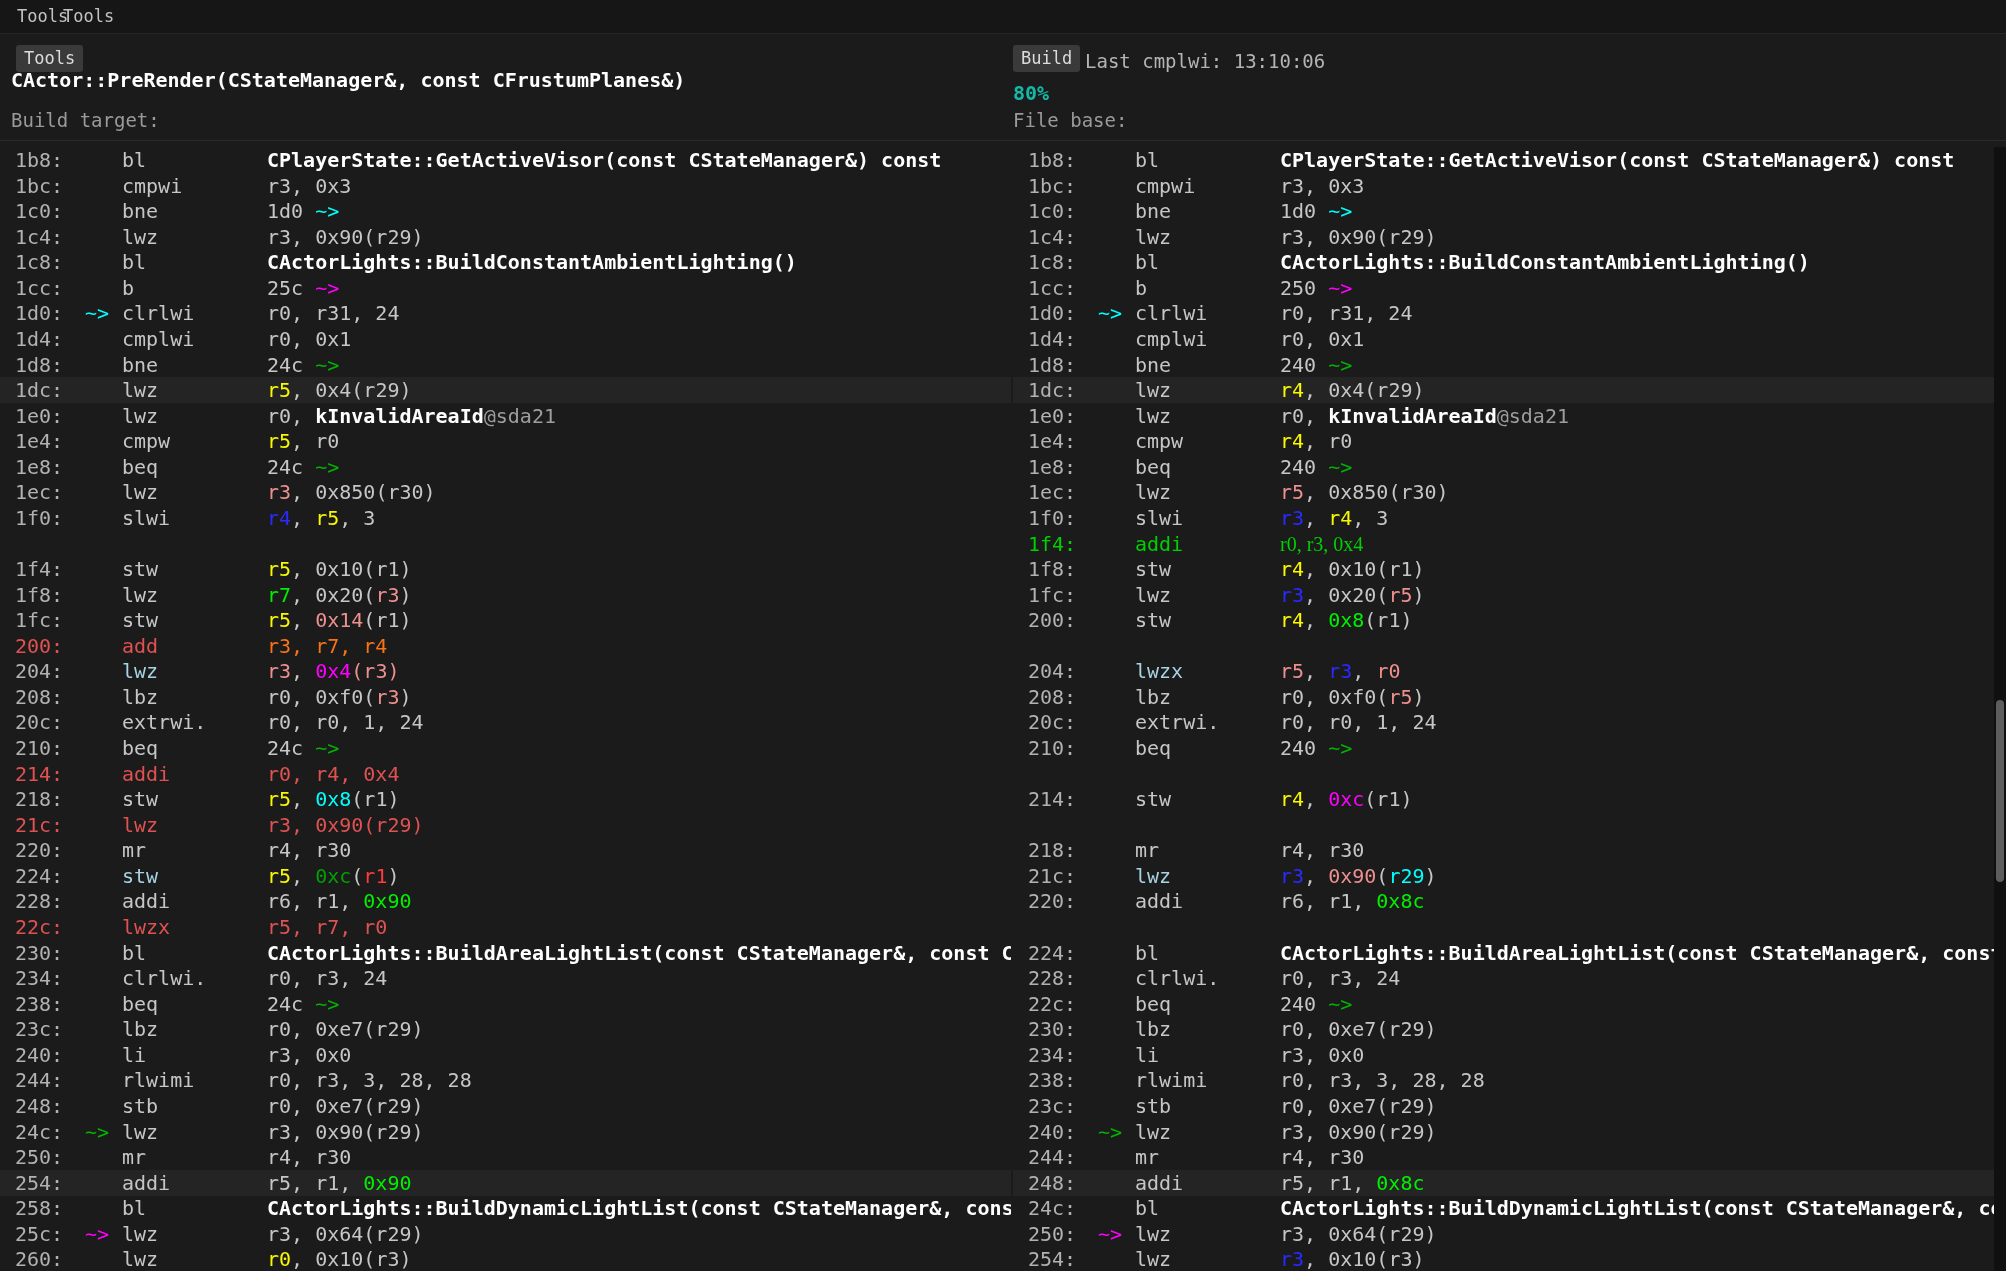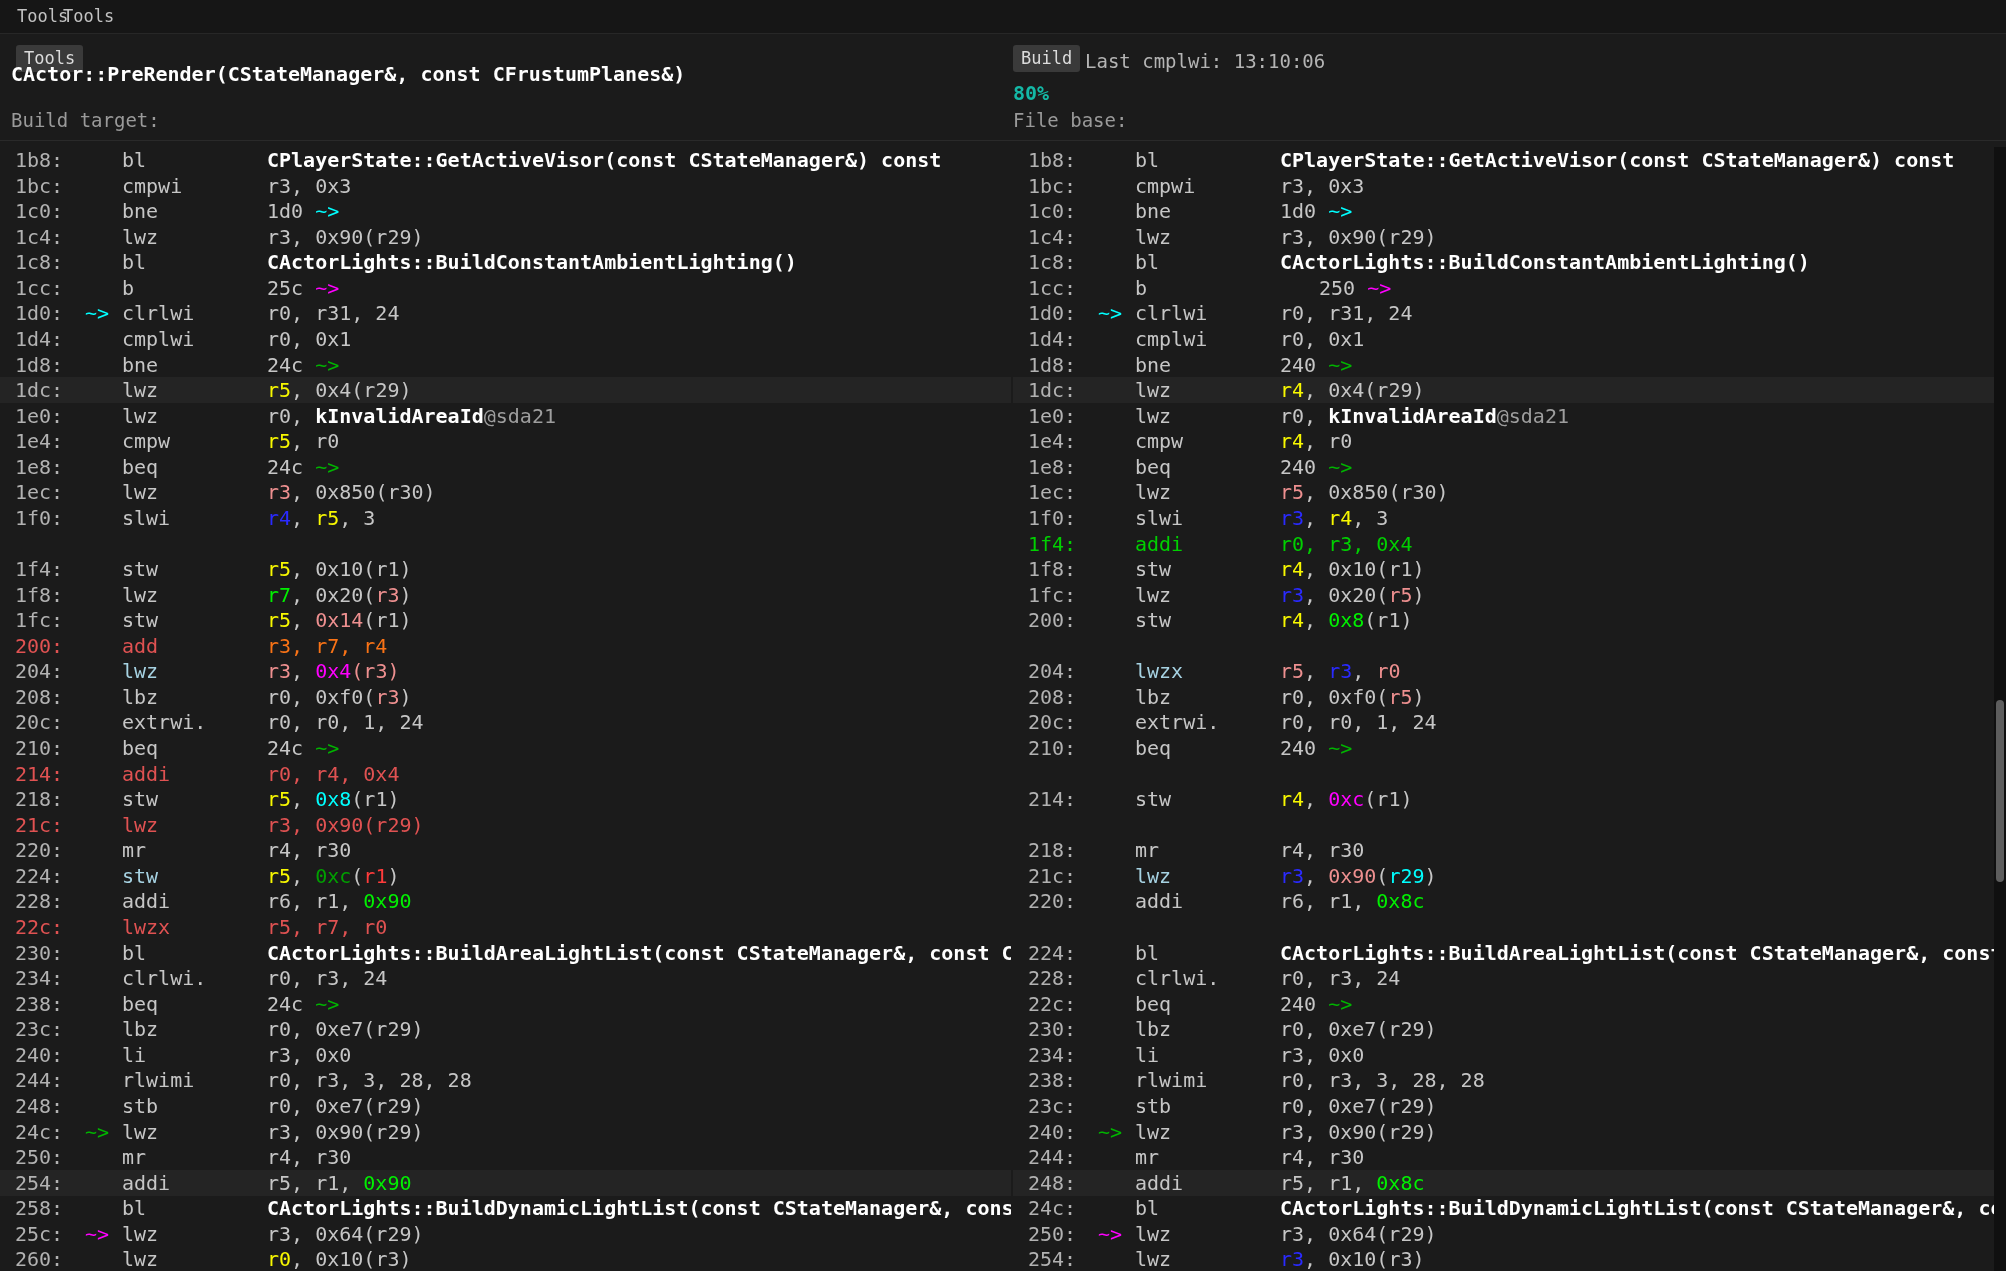--- a/index.html
+++ b/index.html
@@ -34,21 +34,21 @@
 </style>
 </head>
 <body>
 
 <div class="menubar">
   <div class="menu-item" style="left:8px">Tools</div>
   <div class="menu-item" style="left:54px">Tools</div>
 </div>
 
 <div class="btn" style="left:16px;top:45px">Tools</div>
-<div class="symbol-title" style="left:11px;top:62px">CActor::PreRender(CStateManager&amp;, const CFrustumPlanes&amp;)</div>
+<div class="symbol-title" style="left:11px;top:68px">CActor::PreRender(CStateManager&amp;, const CFrustumPlanes&amp;)</div>
 <div class="diff-label" style="left:11px;top:109px">Build target:</div>
 
 <div class="btn" style="left:1013px;top:45px">Build</div>
 <div class="last-built" style="left:1085px;top:50px">Last cmplwi: 13:10:06</div>
 <div class="match" style="left: 1013px; top: 81px; color: #14b8a6;" id="match-pct">80%</div>
 <div class="diff-label" style="left:1013px;top:109px">File base:</div>
 
 <div class="header-sep"></div>
 
 <div class="pane" id="left-pane">
@@ -96,31 +96,31 @@
     <div class="row" style="top: 1048.29px;"><span class="tok t-addr" style="color: rgb(178, 178, 178);">258:</span><span class="tok t-mn" style="color: rgb(198, 198, 198);">bl</span><span class="tok t-ops"><span class="seg sym" style="color: rgb(255, 255, 255);">CActorLights::BuildDynamicLightList(const CStateManager&amp;, const</span></span></div>
     <div class="row" style="top: 1073.86px;"><span class="tok t-addr" style="color: rgb(178, 178, 178);">25c:</span><span class="tok t-arrow" style="color: rgb(255, 0, 255);">~&gt;</span><span class="tok t-mn" style="color: rgb(198, 198, 198);">lwz</span><span class="tok t-ops"><span class="seg" style="color: rgb(198, 198, 198);">r3, 0x64(r29)</span></span></div>
     <div class="row" style="top: 1099.42px;"><span class="tok t-addr" style="color: rgb(178, 178, 178);">260:</span><span class="tok t-mn" style="color: rgb(198, 198, 198);">lwz</span><span class="tok t-ops"><span class="seg" style="color: rgb(248, 248, 0);">r0</span><span class="seg" style="color: rgb(198, 198, 198);">, 0x10(r3)</span></span></div>
   </div>
 <div class="pane" id="right-pane">
     <div class="row" style="top: 0px;"><span class="tok t-addr" style="color: rgb(178, 178, 178);">1b8:</span><span class="tok t-mn" style="color: rgb(198, 198, 198);">bl</span><span class="tok t-ops"><span class="seg sym" style="color: rgb(255, 255, 255);">CPlayerState::GetActiveVisor(const CStateManager&amp;) const</span></span></div>
     <div class="row" style="top: 25.568px;"><span class="tok t-addr" style="color: rgb(178, 178, 178);">1bc:</span><span class="tok t-mn" style="color: rgb(198, 198, 198);">cmpwi</span><span class="tok t-ops"><span class="seg" style="color: rgb(198, 198, 198);">r3, 0x3</span></span></div>
     <div class="row" style="top: 51.136px;"><span class="tok t-addr" style="color: rgb(178, 178, 178);">1c0:</span><span class="tok t-mn" style="color: rgb(198, 198, 198);">bne</span><span class="tok t-ops"><span class="seg" style="color: rgb(198, 198, 198);">1d0 </span><span class="seg" style="color: rgb(0, 255, 255);">~&gt;</span></span></div>
     <div class="row" style="top: 76.704px;"><span class="tok t-addr" style="color: rgb(178, 178, 178);">1c4:</span><span class="tok t-mn" style="color: rgb(198, 198, 198);">lwz</span><span class="tok t-ops"><span class="seg" style="color: rgb(198, 198, 198);">r3, 0x90(r29)</span></span></div>
     <div class="row" style="top: 102.272px;"><span class="tok t-addr" style="color: rgb(178, 178, 178);">1c8:</span><span class="tok t-mn" style="color: rgb(198, 198, 198);">bl</span><span class="tok t-ops"><span class="seg sym" style="color: rgb(255, 255, 255);">CActorLights::BuildConstantAmbientLighting()</span></span></div>
-    <div class="row" style="top: 127.84px;"><span class="tok t-addr" style="color: rgb(178, 178, 178);">1cc:</span><span class="tok t-mn" style="color: rgb(198, 198, 198);">b</span><span class="tok t-ops"><span class="seg" style="color: rgb(198, 198, 198); margin-left: 39px;">250 </span><span class="seg" style="color: rgb(255, 0, 255);">~&gt;</span></span></div>
+    <div class="row" style="top: 127.84px;"><span class="tok t-addr" style="color: rgb(178, 178, 178);">1cc:</span><span class="tok t-mn" style="color: rgb(198, 198, 198);">b</span><span class="tok t-ops"><span class="seg" style="color: rgb(198, 198, 198);">250 </span><span class="seg" style="color: rgb(255, 0, 255);">~&gt;</span></span></div>
     <div class="row" style="top: 153.408px;"><span class="tok t-addr" style="color: rgb(178, 178, 178);">1d0:</span><span class="tok t-arrow" style="color: rgb(0, 255, 255);">~&gt;</span><span class="tok t-mn" style="color: rgb(198, 198, 198);">clrlwi</span><span class="tok t-ops"><span class="seg" style="color: rgb(198, 198, 198);">r0, r31, 24</span></span></div>
     <div class="row" style="top: 178.976px;"><span class="tok t-addr" style="color: rgb(178, 178, 178);">1d4:</span><span class="tok t-mn" style="color: rgb(198, 198, 198);">cmplwi</span><span class="tok t-ops"><span class="seg" style="color: rgb(198, 198, 198);">r0, 0x1</span></span></div>
     <div class="row" style="top: 204.544px;"><span class="tok t-addr" style="color: rgb(178, 178, 178);">1d8:</span><span class="tok t-mn" style="color: rgb(198, 198, 198);">bne</span><span class="tok t-ops"><span class="seg" style="color: rgb(198, 198, 198);">240 </span><span class="seg" style="color: rgb(0, 180, 0);">~&gt;</span></span></div>
     <div class="row hl" style="top: 230.112px;"><span class="tok t-addr" style="color: rgb(178, 178, 178);">1dc:</span><span class="tok t-mn" style="color: rgb(198, 198, 198);">lwz</span><span class="tok t-ops"><span class="seg" style="color: rgb(248, 248, 0);">r4</span><span class="seg" style="color: rgb(198, 198, 198);">, 0x4(r29)</span></span></div>
     <div class="row" style="top: 255.68px;"><span class="tok t-addr" style="color: rgb(178, 178, 178);">1e0:</span><span class="tok t-mn" style="color: rgb(198, 198, 198);">lwz</span><span class="tok t-ops"><span class="seg" style="color: rgb(198, 198, 198);">r0, </span><span class="seg sym" style="color: rgb(255, 255, 255);">kInvalidAreaId</span><span class="seg" style="color: rgb(158, 158, 158);">@sda21</span></span></div>
     <div class="row" style="top: 281.248px;"><span class="tok t-addr" style="color: rgb(178, 178, 178);">1e4:</span><span class="tok t-mn" style="color: rgb(198, 198, 198);">cmpw</span><span class="tok t-ops"><span class="seg" style="color: rgb(248, 248, 0);">r4</span><span class="seg" style="color: rgb(198, 198, 198);">, r0</span></span></div>
     <div class="row" style="top: 306.816px;"><span class="tok t-addr" style="color: rgb(178, 178, 178);">1e8:</span><span class="tok t-mn" style="color: rgb(198, 198, 198);">beq</span><span class="tok t-ops"><span class="seg" style="color: rgb(198, 198, 198);">240 </span><span class="seg" style="color: rgb(0, 180, 0);">~&gt;</span></span></div>
     <div class="row" style="top: 332.384px;"><span class="tok t-addr" style="color: rgb(178, 178, 178);">1ec:</span><span class="tok t-mn" style="color: rgb(198, 198, 198);">lwz</span><span class="tok t-ops"><span class="seg" style="color: rgb(238, 144, 144);">r5</span><span class="seg" style="color: rgb(198, 198, 198);">, 0x850(r30)</span></span></div>
     <div class="row" style="top: 357.952px;"><span class="tok t-addr" style="color: rgb(178, 178, 178);">1f0:</span><span class="tok t-mn" style="color: rgb(198, 198, 198);">slwi</span><span class="tok t-ops"><span class="seg" style="color: rgb(42, 42, 255);">r3</span><span class="seg" style="color: rgb(198, 198, 198);">, </span><span class="seg" style="color: rgb(248, 248, 0);">r4</span><span class="seg" style="color: rgb(198, 198, 198);">, 3</span></span></div>
-    <div class="row" style="top: 383.52px;"><span class="tok t-addr" style="color: rgb(0, 208, 0);">1f4:</span><span class="tok t-mn" style="color: rgb(0, 208, 0);">addi</span><span class="tok t-ops"><span class="seg" style="color: rgb(0, 208, 0);">r0, r3, 0x4</span></span></div>
+    <div class="row" style="top: 383.52px;"><span class="tok t-addr" style="color: rgb(0, 208, 0);">1f4:</span><span class="tok t-mn" style="color: rgb(0, 208, 0);">addi</span><span class="tok t-ops"><span class="seg" style="color: rgb(0, 208, 0); font-family: Liberation Serif, serif;">r0, r3, 0x4</span></span></div>
     <div class="row" style="top: 409.088px;"><span class="tok t-addr" style="color: rgb(178, 178, 178);">1f8:</span><span class="tok t-mn" style="color: rgb(198, 198, 198);">stw</span><span class="tok t-ops"><span class="seg" style="color: rgb(248, 248, 0);">r4</span><span class="seg" style="color: rgb(198, 198, 198);">, 0x10(r1)</span></span></div>
     <div class="row" style="top: 434.656px;"><span class="tok t-addr" style="color: rgb(178, 178, 178);">1fc:</span><span class="tok t-mn" style="color: rgb(198, 198, 198);">lwz</span><span class="tok t-ops"><span class="seg" style="color: rgb(42, 42, 255);">r3</span><span class="seg" style="color: rgb(198, 198, 198);">, 0x20(</span><span class="seg" style="color: rgb(238, 144, 144);">r5</span><span class="seg" style="color: rgb(198, 198, 198);">)</span></span></div>
     <div class="row" style="top: 460.224px;"><span class="tok t-addr" style="color: rgb(178, 178, 178);">200:</span><span class="tok t-mn" style="color: rgb(198, 198, 198);">stw</span><span class="tok t-ops"><span class="seg" style="color: rgb(248, 248, 0);">r4</span><span class="seg" style="color: rgb(198, 198, 198);">, </span><span class="seg" style="color: rgb(0, 240, 0);">0x8</span><span class="seg" style="color: rgb(198, 198, 198);">(r1)</span></span></div>
     <div class="row" style="top: 485.792px;"></div>
     <div class="row" style="top: 511.36px;"><span class="tok t-addr" style="color: rgb(178, 178, 178);">204:</span><span class="tok t-mn" style="color: rgb(166, 210, 226);">lwzx</span><span class="tok t-ops"><span class="seg" style="color: rgb(238, 144, 144);">r5</span><span class="seg" style="color: rgb(198, 198, 198);">, </span><span class="seg" style="color: rgb(42, 42, 255);">r3</span><span class="seg" style="color: rgb(198, 198, 198);">, </span><span class="seg" style="color: rgb(238, 144, 144);">r0</span></span></div>
     <div class="row" style="top: 536.928px;"><span class="tok t-addr" style="color: rgb(178, 178, 178);">208:</span><span class="tok t-mn" style="color: rgb(198, 198, 198);">lbz</span><span class="tok t-ops"><span class="seg" style="color: rgb(198, 198, 198);">r0, 0xf0(</span><span class="seg" style="color: rgb(238, 144, 144);">r5</span><span class="seg" style="color: rgb(198, 198, 198);">)</span></span></div>
     <div class="row" style="top: 562.496px;"><span class="tok t-addr" style="color: rgb(178, 178, 178);">20c:</span><span class="tok t-mn" style="color: rgb(198, 198, 198);">extrwi.</span><span class="tok t-ops"><span class="seg" style="color: rgb(198, 198, 198);">r0, r0, 1, 24</span></span></div>
     <div class="row" style="top: 588.064px;"><span class="tok t-addr" style="color: rgb(178, 178, 178);">210:</span><span class="tok t-mn" style="color: rgb(198, 198, 198);">beq</span><span class="tok t-ops"><span class="seg" style="color: rgb(198, 198, 198);">240 </span><span class="seg" style="color: rgb(0, 180, 0);">~&gt;</span></span></div>
     <div class="row" style="top: 613.632px;"></div>
     <div class="row" style="top: 639.2px;"><span class="tok t-addr" style="color: rgb(178, 178, 178);">214:</span><span class="tok t-mn" style="color: rgb(198, 198, 198);">stw</span><span class="tok t-ops"><span class="seg" style="color: rgb(248, 248, 0);">r4</span><span class="seg" style="color: rgb(198, 198, 198);">, </span><span class="seg" style="color: rgb(255, 0, 255);">0xc</span><span class="seg" style="color: rgb(198, 198, 198);">(r1)</span></span></div>

